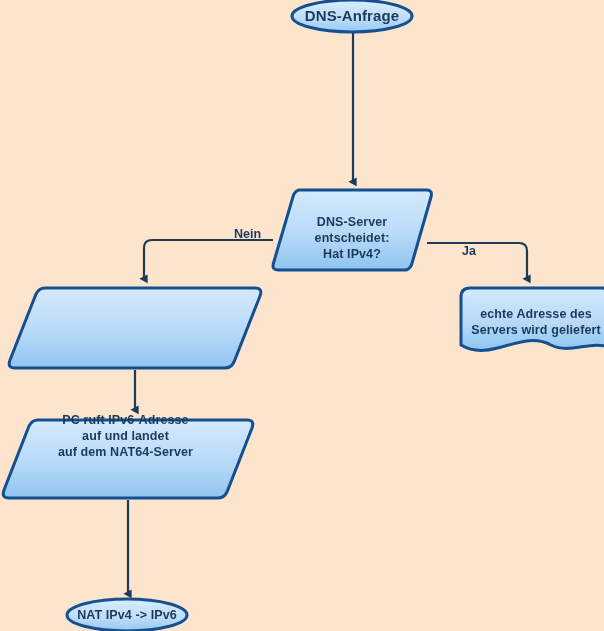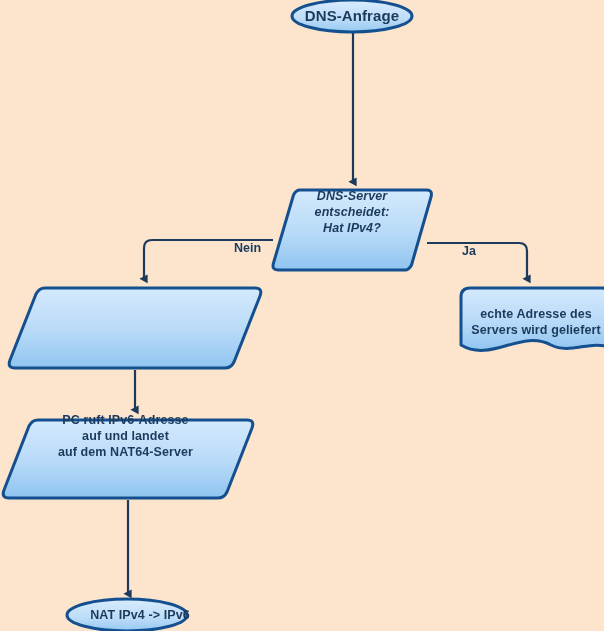--- a/index.html
+++ b/index.html
@@ -99,31 +99,31 @@
     <path d="M470,288 Q461,288 461,297 L461,345
              C491,363 521,329 551,345
              C571,355 591,339 611,348
              L611,297 Q611,288 602,288 Z" fill="url(#nodeGrad)" stroke="#14508f" stroke-width="3" stroke-linejoin="round"></path>
 
     <ellipse cx="127" cy="615" rx="60" ry="16" fill="url(#ellipseGrad)" stroke="#14508f" stroke-width="3"></ellipse>
   </svg>
 
   <div class="node-label start-label" style="left:292px; top:4px; width:120px; height:24px;">DNS-Anfrage</div>
 
-  <div class="node-label" style="left:287px; top:188px; width:130px; height:48px;font-style:italic;">DNS-Server
+  <div class="node-label" style="left:287px; top:214px; width:130px; height:48px;">DNS-Server
 entscheidet:
 Hat IPv4?</div>
 
 
   <div class="node-label" style="left:17px; top:412px; width:217px; height:48px;">PC ruft IPv6-Adresse
 auf und landet
 auf dem NAT64-Server</div>
 
   <div class="node-label" style="left:464px; top:306px; width:144px; height:32px;">echte Adresse des
 Servers wird geliefert</div>
 
-  <div class="node-label" style="left:67px; top:603px; width:120px; height:24px;padding-left:13px;">NAT IPv4 -&gt; IPv6</div>
+  <div class="node-label" style="left:67px; top:603px; width:120px; height:24px;">NAT IPv4 -&gt; IPv6</div>
 
-  <div class="edge-label" style="left:226px; top:241px;padding-left:8px;">Nein</div>
+  <div class="edge-label" style="left:226px; top:227px;padding-left:8px;">Nein</div>
 
   <div class="edge-label" style="left:462px; top:244px;">Ja</div>
 
 </div>
 
 </body></html>

